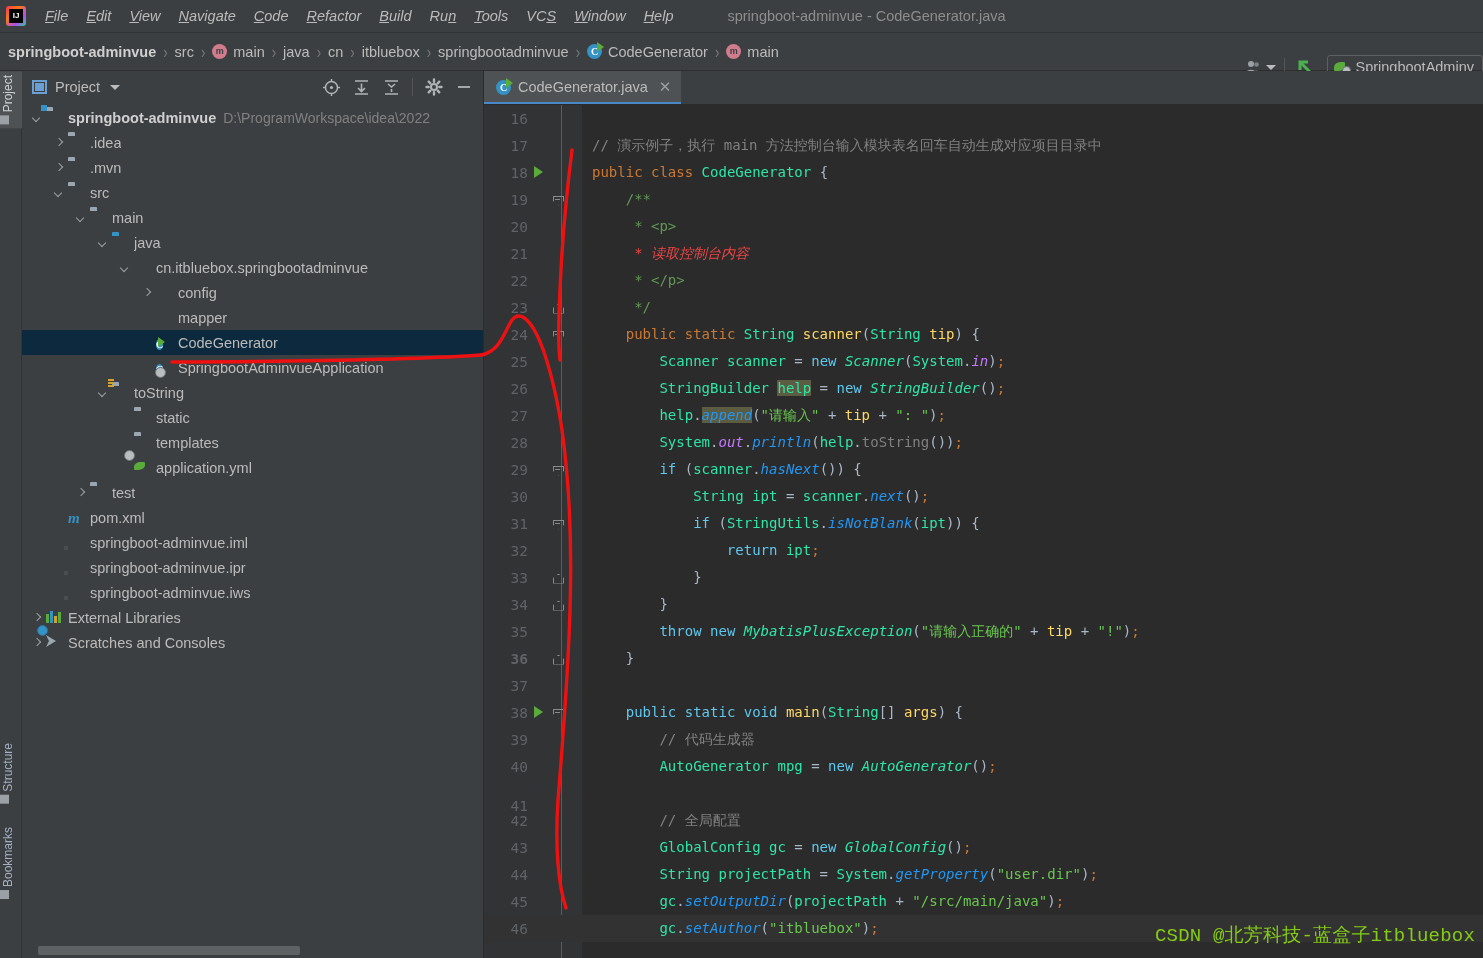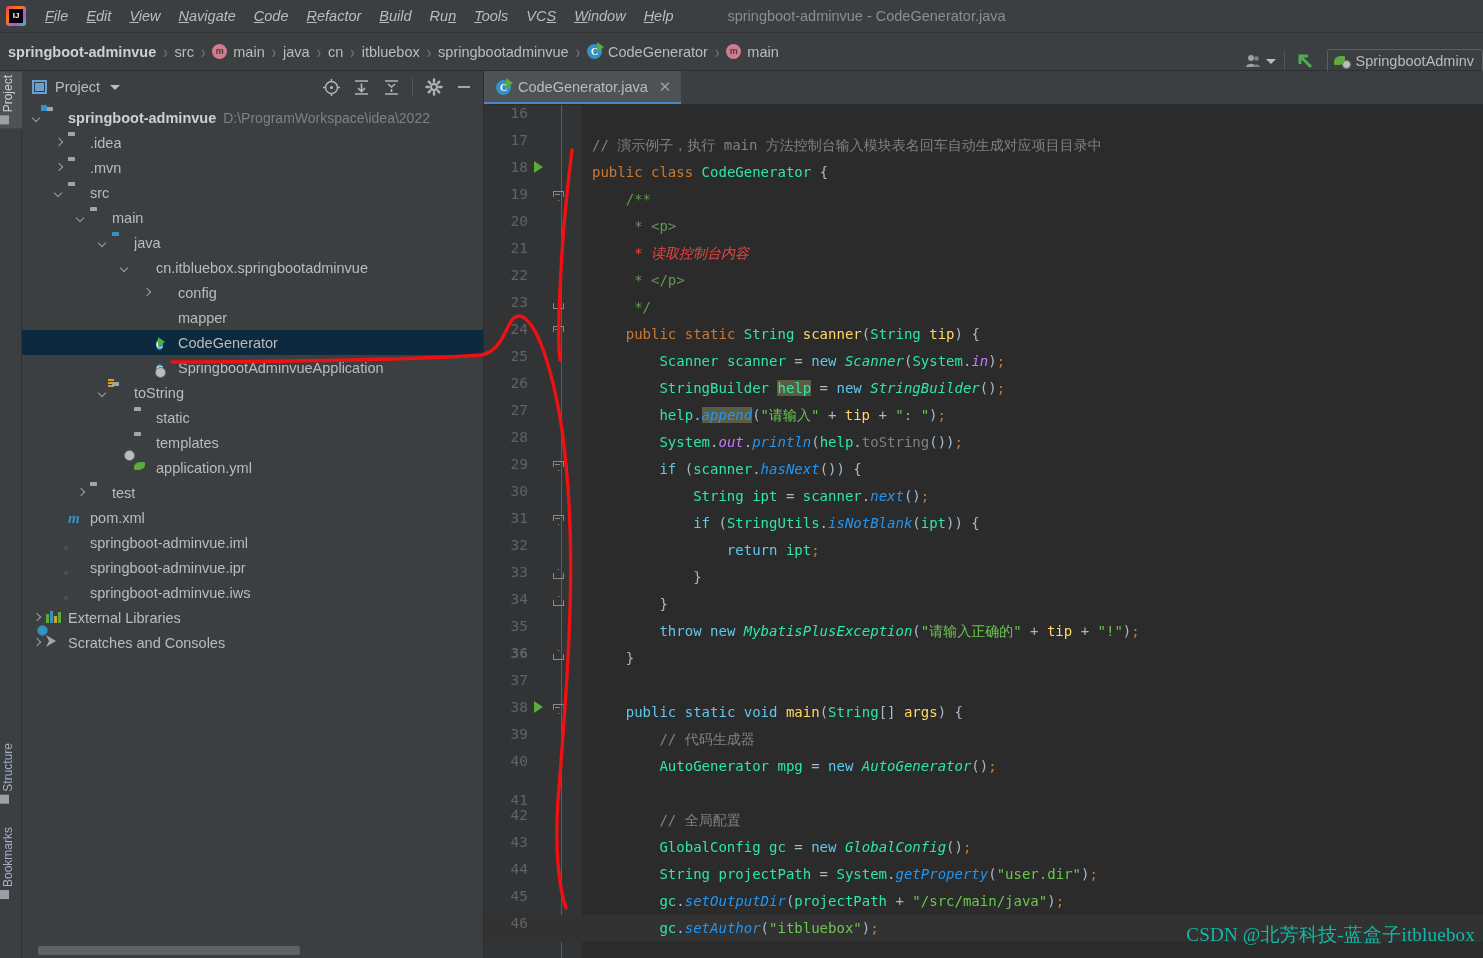--- a/index.html
+++ b/index.html
@@ -51,21 +51,21 @@
   .crumb {
     display: flex; align-items: center; color: #bbbbbb; font-size: 14.5px;
     white-space: nowrap;
   }
   .crumb.first { font-weight: bold; color: #cfcfcf; padding-left: 8px; }
   .crumb-sep {
     color: #777; font-size: 13px; margin: 0 7px; transform: scaleY(1.45);
     display: inline-block;
   }
   .nav-right {
-    position: absolute; right: 0; top: 9px; height: 38px;
+    position: absolute; right: 0; top: 15px; height: 38px;
     display: flex; align-items: center; gap: 0px; padding-right: 0px;
   }
   .icon-btn {
     width: 30px; height: 30px; display: flex; align-items: center;
     justify-content: center; cursor: pointer;
   }
   .vsep { width: 1px; height: 18px; background: #555; margin: 0 6px; }
   .runconfig {
     display: flex; align-items: center; gap: 6px;
     border: 1px solid #5e6060; border-radius: 3px;
@@ -270,21 +270,21 @@
   .code-area {
     flex: 1; position: relative; background: #2b2b2b; overflow: hidden;
     display: flex;
   }
   .gutter {
     width: 98px; flex: none; position: relative; background: #313335;
   }
   .codecol { flex: 1; position: relative; overflow: hidden; }
 
   .lrow {
-    height: 27px; display: flex; align-items: flex-start;
+    height: 27px; display: flex; align-items: center;
     font-family: "DejaVu Sans Mono", monospace; font-size: 15.5px;
   }
   .lnum {
     width: 46px; text-align: right; color: #606366; font-size: 14.5px;
     font-family: "DejaVu Sans Mono", monospace; flex: none; padding-right: 2px;
   }
   .runmark { width: 17px; flex: none; text-align: center; }
   .runmark .tri {
     display: inline-block; width: 0; height: 0;
     border-top: 6px solid transparent; border-bottom: 6px solid transparent;
@@ -337,21 +337,21 @@
   .punct{ color: #cc7832; }
   .idf  { color: #2ee6a8; }
   .hl-ident { background: #5c5c42; }
 
   
   .annot { position: absolute; left: 0; top: 0; width: 1483px; height: 958px; pointer-events: none; }
 
   
   .watermark {
     position: absolute; right: 8px; bottom: 10px;
-    color: #14b8a6; font-size: 19px; font-family: Liberation Serif, serif;
+    color: #84cc16; font-size: 19px; font-family: Liberation Mono, monospace;
     white-space: nowrap; letter-spacing: 0.2px;
   }
 </style>
 </head>
 <body>
 
 <div id="app">
 
   <div class="menubar">
     <div class="ij-logo"></div>

